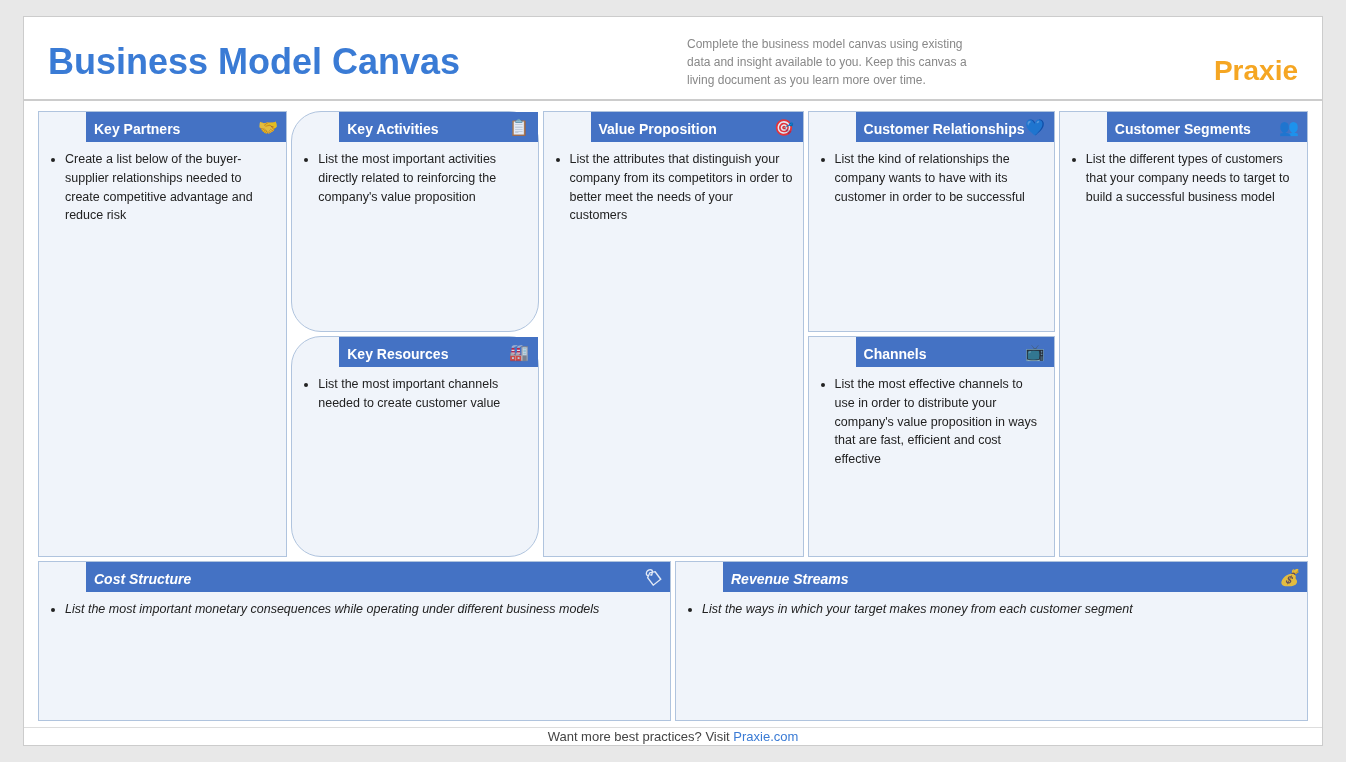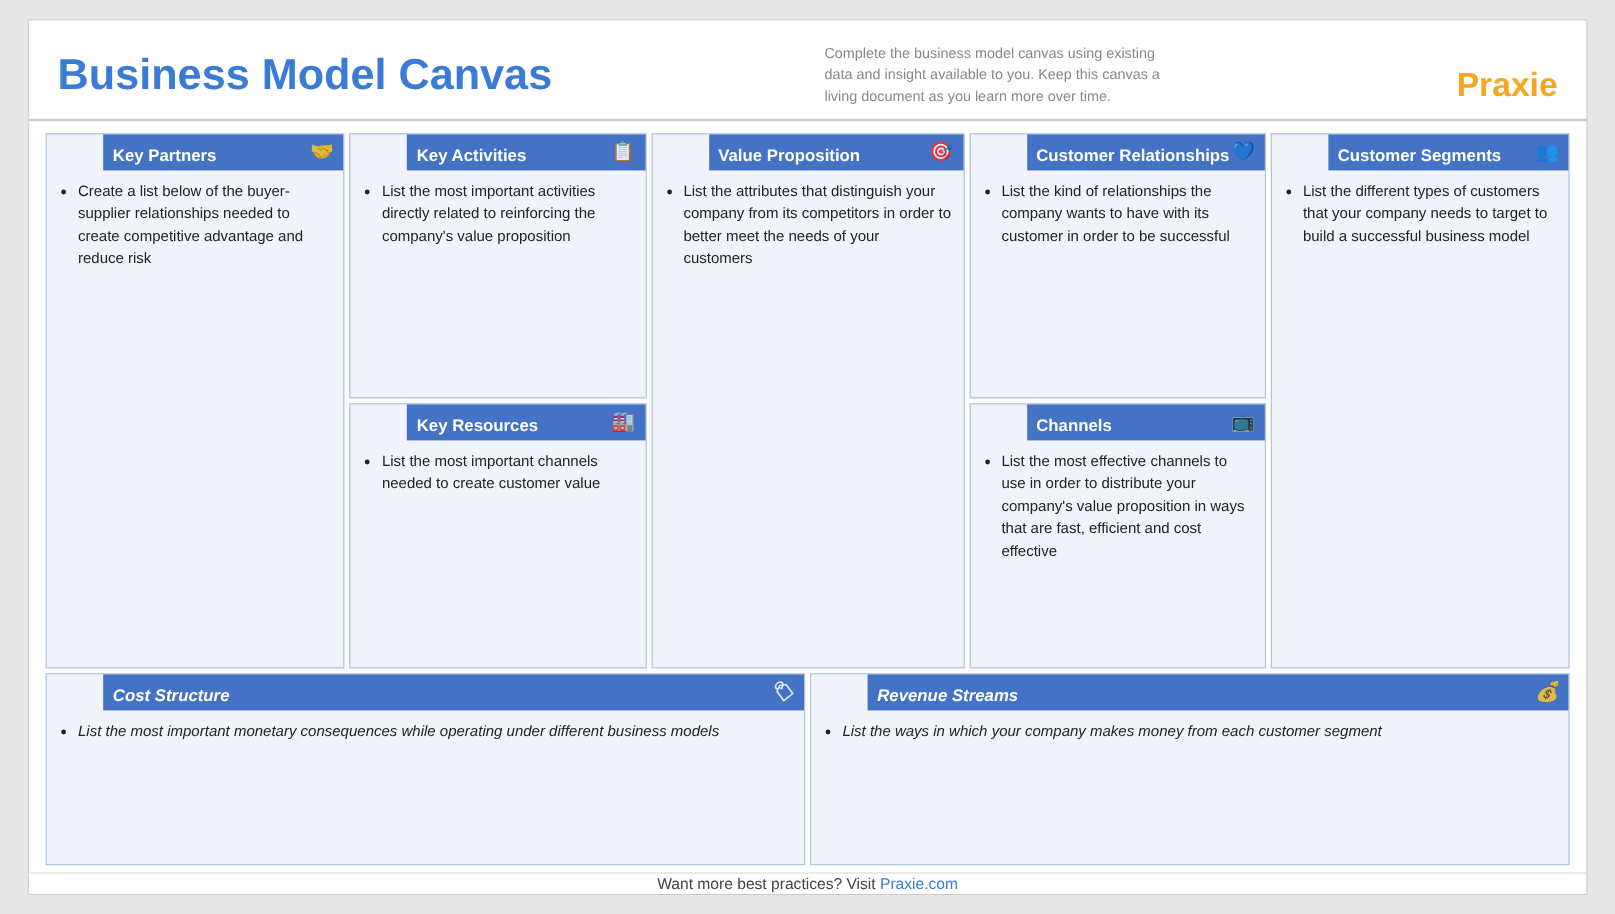--- a/index.html
+++ b/index.html
@@ -115,20 +115,21 @@
     }
     
     .col-activities-resources {
       flex: 1.05;
       display: flex;
       flex-direction: column;
       gap: 4px;
     }
     .col-activities-resources .cell {
       flex: 1;
+      border-radius: 30px;
     }
     
     .col-value {
       flex: 1.1;
     }
     
     .col-relationships-channels {
       flex: 1.05;
       display: flex;
       flex-direction: column;
@@ -287,21 +288,21 @@
         </div>
       </div>
 
       <div class="cell cell-revenue bottom-section">
         <div class="cell-header">
           <span>Revenue Streams</span>
           <span class="cell-icon">💰</span>
         </div>
         <div class="cell-content">
           <ul>
-              <li>List the ways in which your company makes money from each customer segment</li>
+              <li>List the ways in which your target makes money from each customer segment</li>
             </ul>
         </div>
       </div>
     </div>
   </div>
 
   <div class="footer">
     <span>Want more best practices? Visit </span><a href="#">Praxie.com</a>
   </div>
 </div>

